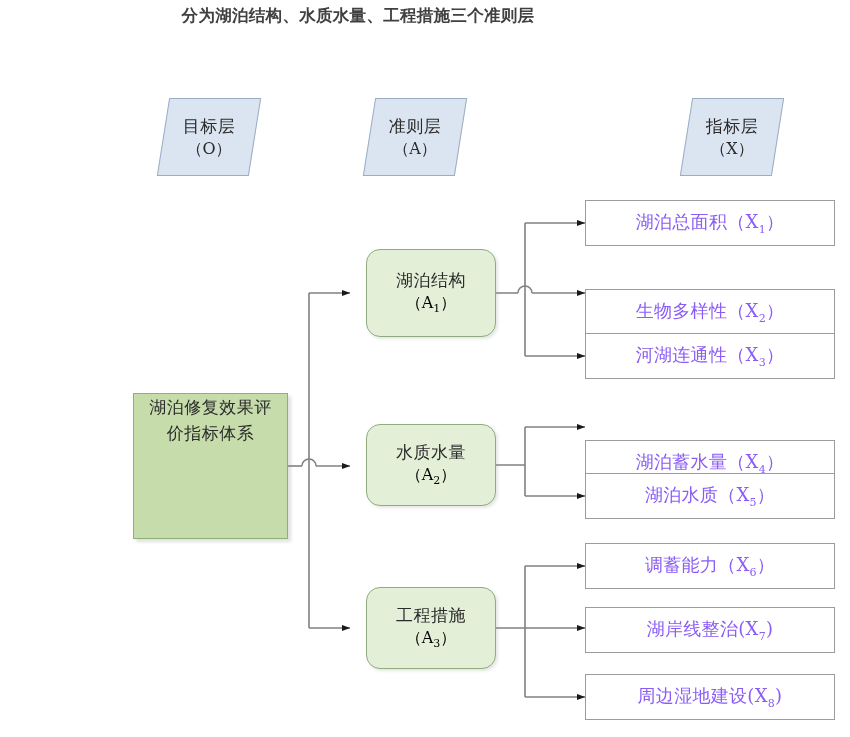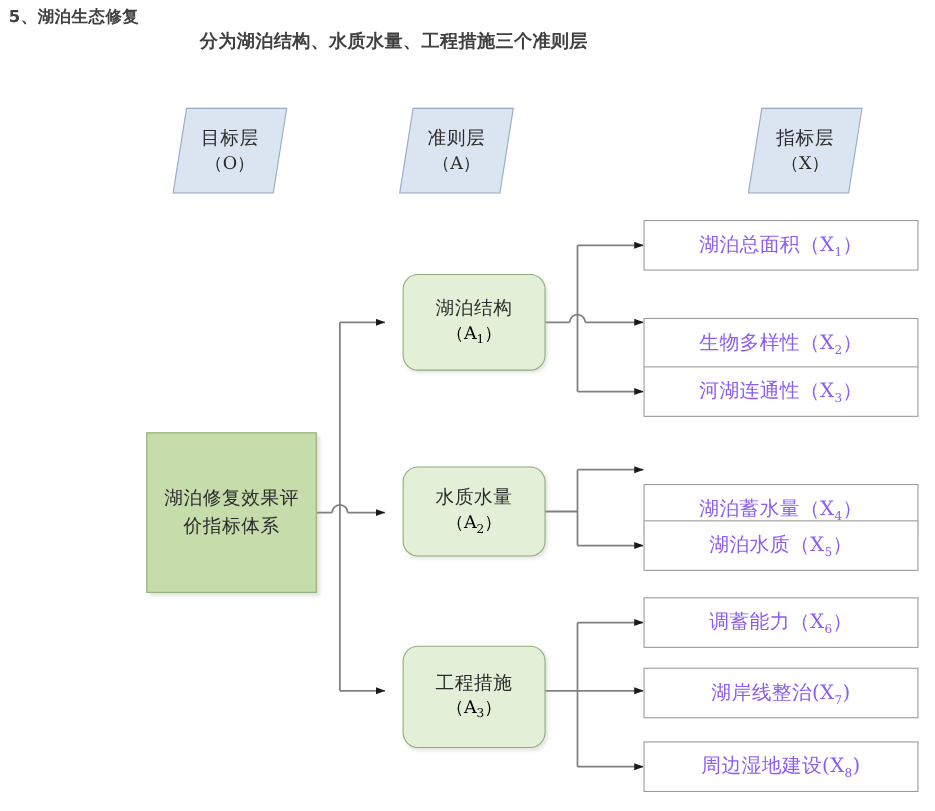--- a/index.html
+++ b/index.html
@@ -74,21 +74,20 @@
     position: absolute;
     left: 133px;
     top: 393px;
     width: 155px;
     height: 146px;
     background: #c6ddab;
     border: 1px solid #8fae78;
     box-shadow: 3px 3px 3px rgba(140,150,140,0.28);
     box-sizing: border-box;
     display: flex;
-    align-items: center;
     justify-content: center;
     padding: 0 12px;
   }
   #goal-box .goal-text {
     font-family: "DejaVu Serif", "Liberation Serif", serif;
     font-size: 17px;
     color: #2b2b2b;
     line-height: 1.55;
     text-align: center;
     letter-spacing: 0.5px;
@@ -157,21 +156,20 @@
     top: 0;
     width: 850px;
     height: 737px;
     pointer-events: none;
   }
 </style>
 </head>
 <body>
 
 <div id="header">
-  <div class="hdr-line-1">5、湖泊生态修复</div>
   <div class="hdr-line-2">分为湖泊结构、水质水量、工程措施三个准则层</div>
 </div>
 
 <div class="layer-banner" id="banner-0" style="left:163px; top:98px; width:92px; height:78px;">
   <div class="banner-inner">
     <span>目标层</span>
     <span class="banner-sub">（O）</span>
   </div>
 </div>
 
@@ -234,21 +232,21 @@
 <div class="criterion-box" style="top:249px; height:88px;">
   <span class="crit-name">湖泊结构</span>
   <span class="crit-code"><span>（A</span><sub>1</sub><span>）</span></span>
 </div>
 
 <div class="criterion-box" style="top:424px; height:82px;">
   <span class="crit-name">水质水量</span>
   <span class="crit-code"><span>（A</span><sub>2</sub><span>）</span></span>
 </div>
 
-<div class="criterion-box" style="top:587px; height:93px;">
+<div class="criterion-box" style="top:587px; height:82px;">
   <span class="crit-name">工程措施</span>
   <span class="crit-code"><span>（A</span><sub>3</sub><span>）</span></span>
 </div>
 
 <div class="indicator-box" style="top:200px;">
   <span class="ind-text"><span>湖泊总面积</span><span>（X</span><sub>1</sub><span>）</span></span>
 </div>
 
 <div class="indicator-box" style="top:269px;margin-top:20px;">
   <span class="ind-text"><span>生物多样性</span><span>（X</span><sub>2</sub><span>）</span></span>

